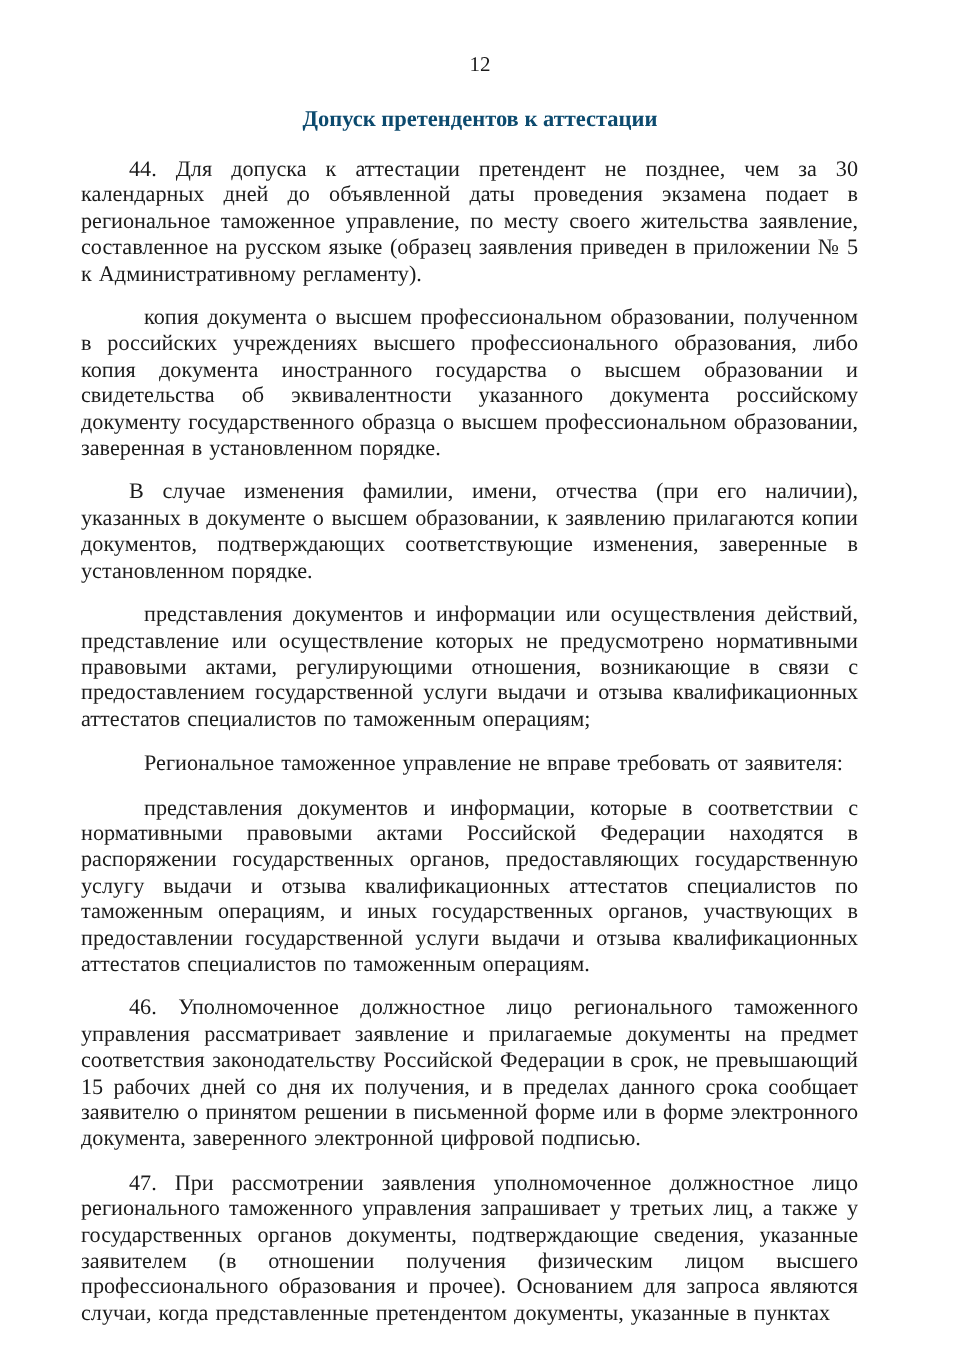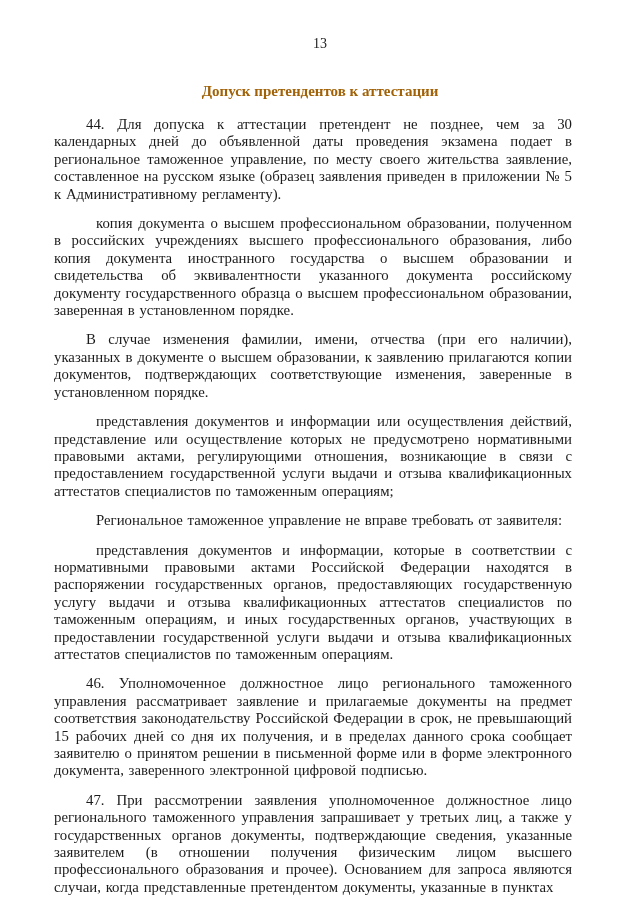--- a/index.html
+++ b/index.html
@@ -18,26 +18,26 @@
     -webkit-font-smoothing: antialiased;
   }
   .page-number {
     padding-top: 36px;
     text-align: center;
     font-size: 14px;
     line-height: 16px;
     color: #1b1b1b;
   }
   .doc-title {
-    margin-top: 31px;
+    margin-top: 20px;
     text-align: center;
     font-size: 15px;
     line-height: 17px;
     font-weight: bold;
-    color: #a16207;
+    color: #0c4a6e;
   }
   .doc-body {
     margin-top: 16px;
     padding: 0 56px 0 42px;
     font-size: 14.8px;
     line-height: 17.4px;
     text-align: justify;
     text-justify: inter-word;
   }
   .para {
@@ -46,21 +46,21 @@
     word-spacing: 1px;
   }
   .para.deep {
     text-indent: 42px;
   }
 </style>
 </head>
 <body>
 
 <div class="page">
-  <div class="page-number">13</div>
+  <div class="page-number">12</div>
 
   <div class="doc-title">Допуск претендентов к аттестации</div>
 
   <div class="doc-body">
     <p class="para">44. Для допуска к аттестации претендент не позднее, чем за 30 календарных дней до объявленной даты проведения экзамена подает в региональное таможенное управление, по месту своего жительства заявление, составленное на русском языке (образец заявления приведен в приложении № 5 к Административному регламенту).</p>
     <p class="para deep">копия документа о высшем профессиональном образовании, полученном в российских учреждениях высшего профессионального образования, либо копия документа иностранного государства о высшем образовании и свидетельства об эквивалентности указанного документа российскому документу государственного образца о высшем профессиональном образовании, заверенная в установленном порядке.</p>
     <p class="para">В случае изменения фамилии, имени, отчества (при его наличии), указанных в документе о высшем образовании, к заявлению прилагаются копии документов, подтверждающих соответствующие изменения, заверенные в установленном порядке.</p>
     <p class="para deep">представления документов и информации или осуществления действий, представление или осуществление которых не предусмотрено нормативными правовыми актами, регулирующими отношения, возникающие в связи с предоставлением государственной услуги выдачи и отзыва квалификационных аттестатов специалистов по таможенным операциям;</p>
     <p class="para deep">Региональное таможенное управление не вправе требовать от заявителя:</p>
     <p class="para deep">представления документов и информации, которые в соответствии с нормативными правовыми актами Российской Федерации находятся в распоряжении государственных органов, предоставляющих государственную услугу выдачи и отзыва квалификационных аттестатов специалистов по таможенным операциям, и иных государственных органов, участвующих в предоставлении государственной услуги выдачи и отзыва квалификационных аттестатов специалистов по таможенным операциям.</p>

